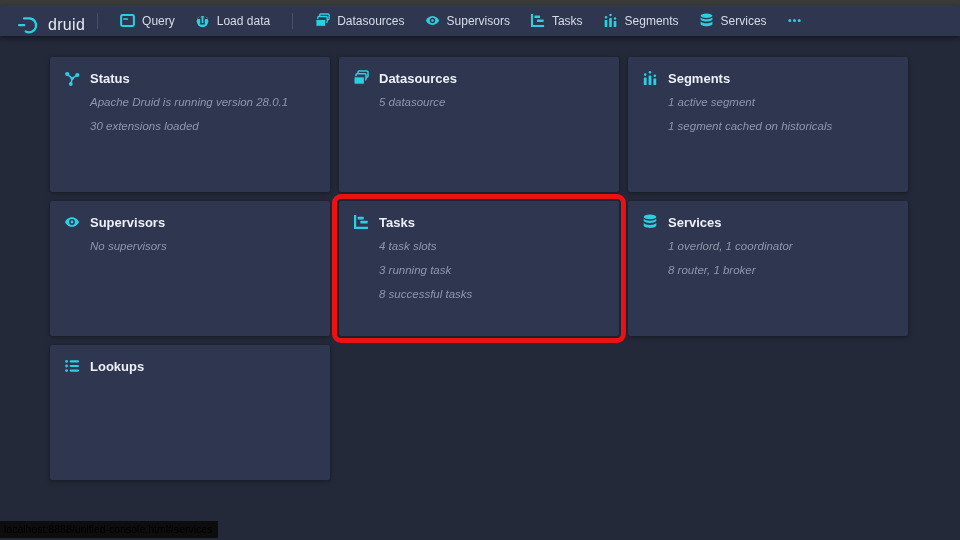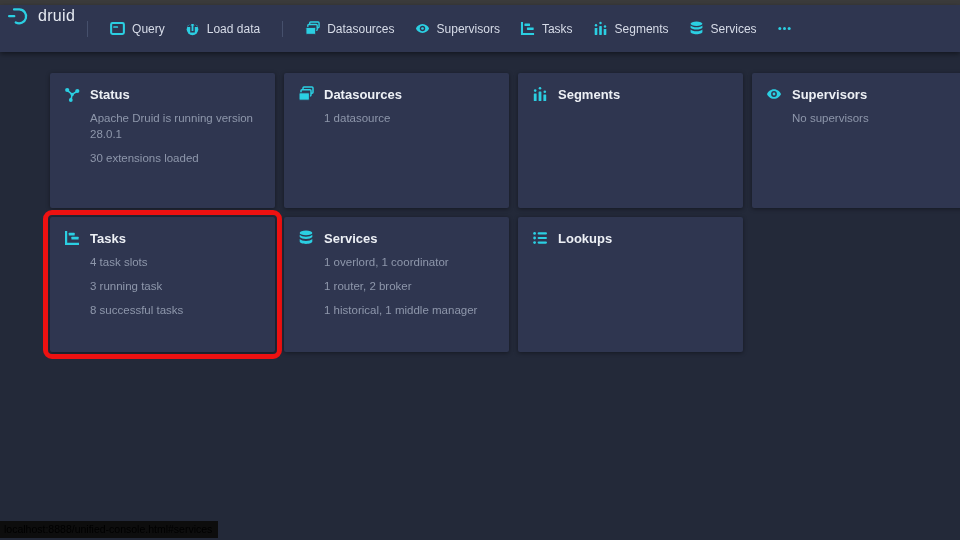--- a/index.html
+++ b/index.html
@@ -10,48 +10,48 @@
   }
   *{box-sizing:border-box;}
   html,body{margin:0;padding:0;}
   body{
     width:960px;height:540px;overflow:hidden;position:relative;
     background:var(--page-bg);
     font-family:"Liberation Sans", sans-serif;
   }
   .top-strip{height:5px;background:var(--window-edge);}
   .navbar{
-    height:47px;background:var(--navbar-bg);display:flex;align-items:flex-start;
-    padding:0 6px;box-shadow:0 2px 5px rgba(0,0,0,.45);position:relative;z-index:5;
+    height:31px;background:var(--navbar-bg);display:flex;align-items:flex-end;
+    padding:0 16px;box-shadow:0 2px 5px rgba(0,0,0,.45);position:relative;z-index:5;
   }
   .logo{display:flex;align-items:center;gap:7px;cursor:pointer;}
   .logo-mark{width:25px;height:22px;color:var(--accent);display:inline-block;}
   .logo-mark svg{width:100%;height:100%;}
   .logo-text{color:#e6eaf2;font-size:16px;letter-spacing:.3px;}
   .nav-sep{width:1px;height:16px;background:#46506c;margin:0 12px;flex:0 0 auto;}
   .nav-items{display:flex;align-items:center;height:100%;}
   .nav-item{
     display:flex;align-items:center;gap:7px;padding:0 10px;height:100%;
     color:var(--nav-text);font-size:12px;cursor:pointer;text-decoration:none;white-space:nowrap;
   }
   .icon{width:15px;height:15px;color:var(--accent);display:inline-block;flex:0 0 auto;}
   .icon svg{width:100%;height:100%;display:block;}
   .cards{
     width:1009px;display:flex;flex-wrap:wrap;gap:9px;
     padding:21px 0 0 50px;align-content:flex-start;
   }
   .card{
-    width:225px;height:135px;background:var(--card-bg);border-radius:2px;
+    width:280px;height:135px;background:var(--card-bg);border-radius:2px;
     padding:13px 14px;box-shadow:0 1px 4px rgba(0,0,0,.4);cursor:pointer;
   }
   .card.highlighted{outline:5px solid var(--highlight-red);outline-offset:2px;}
   .card-header{display:flex;align-items:center;gap:10px;margin-bottom:9px;}
   .card-header .icon{width:16px;height:16px;}
   .card-title{margin:0;font-size:13px;font-weight:bold;color:var(--title-text);}
-  .card-body{margin-left:26px;}
+  .card-body{margin-left:26px;font-style:italic;}
   .card-line{margin:0 0 8.5px 0;font-size:11.5px;color:var(--muted-text);line-height:1.35;}
   .status-tooltip{
     position:absolute;left:0;bottom:2px;background:var(--tooltip-bg);color:var(--tooltip-text);
     font-size:10.5px;padding:2px 6px 3px 4px;white-space:nowrap;z-index:10;
   }
 </style>
 </head>
 <body>
 
 <div class="top-strip"></div>
@@ -188,38 +188,42 @@
       <span class="icon">
           <svg viewBox="0 0 16 16">
             <rect x="5" y="1" width="10" height="6.2" rx="1" fill="none" stroke="currentColor" stroke-width="1.5"></rect>
             <rect x="3" y="3.8" width="10" height="6.2" rx="1" fill="var(--navbar-bg)" stroke="currentColor" stroke-width="1.5"></rect>
             <rect x="1" y="6.8" width="10.4" height="7.4" rx="1" fill="currentColor" stroke="var(--navbar-bg)" stroke-width="1"></rect>
           </svg>
         </span>
       <h2 class="card-title">Datasources</h2>
     </div>
     <div class="card-body">
-        <p class="card-line">1 datasource</p>
+        <p class="card-line">5 datasource</p>
       </div>
   </section>
 
   <section class="card">
     <div class="card-header">
       <span class="icon">
           <svg viewBox="0 0 16 16" fill="currentColor">
             <circle cx="3.2" cy="4.6" r="1.3"></circle>
             <circle cx="8" cy="2.2" r="1.3"></circle>
             <circle cx="12.8" cy="5.8" r="1.3"></circle>
             <rect x="1.8" y="7.4" width="2.8" height="7.6" rx=".5"></rect>
             <rect x="6.6" y="5.4" width="2.8" height="9.6" rx=".5"></rect>
             <rect x="11.4" y="8.6" width="2.8" height="6.4" rx=".5"></rect>
           </svg>
         </span>
       <h2 class="card-title">Segments</h2>
     </div>
+    <div class="card-body">
+        <p class="card-line">1 active segment</p>
+        <p class="card-line">1 segment cached on historicals</p>
+      </div>
   </section>
 
   <section class="card">
     <div class="card-header">
       <span class="icon">
           <svg viewBox="0 0 16 16">
             <path d="M8 3.2C4.6 3.2 1.9 5.6 1 8c.9 2.4 3.6 4.8 7 4.8S14.1 10.4 15 8c-.9-2.4-3.6-4.8-7-4.8z" fill="currentColor"></path>
             <circle cx="8" cy="8" r="2.9" fill="var(--navbar-bg)"></circle>
             <circle cx="8" cy="8" r="1.4" fill="currentColor"></circle>
           </svg>
@@ -255,22 +259,21 @@
           <svg viewBox="0 0 16 16" fill="currentColor">
             <ellipse cx="8" cy="2.9" rx="6.3" ry="2.3"></ellipse>
             <path d="M1.7 4.8C2.8 6 5.2 6.7 8 6.7s5.2-.7 6.3-1.9v2.3C13.2 8.3 10.8 9 8 9S2.8 8.3 1.7 7.1z"></path>
             <path d="M1.7 9.1C2.8 10.3 5.2 11 8 11s5.2-.7 6.3-1.9v2.5c0 1.3-2.8 2.4-6.3 2.4s-6.3-1.1-6.3-2.4z"></path>
           </svg>
         </span>
       <h2 class="card-title">Services</h2>
     </div>
     <div class="card-body">
         <p class="card-line">1 overlord, 1 coordinator</p>
-        <p class="card-line">1 router, 2 broker</p>
-        <p class="card-line">1 historical, 1 middle manager</p>
+        <p class="card-line">8 router, 1 broker</p>
       </div>
   </section>
 
   <section class="card">
     <div class="card-header">
       <span class="icon">
           <svg viewBox="0 0 16 16" fill="currentColor">
             <circle cx="2.6" cy="3.4" r="1.4"></circle>
             <rect x="5.6" y="2.3" width="9.4" height="2.2" rx="1.1"></rect>
             <circle cx="2.6" cy="8" r="1.4"></circle>

